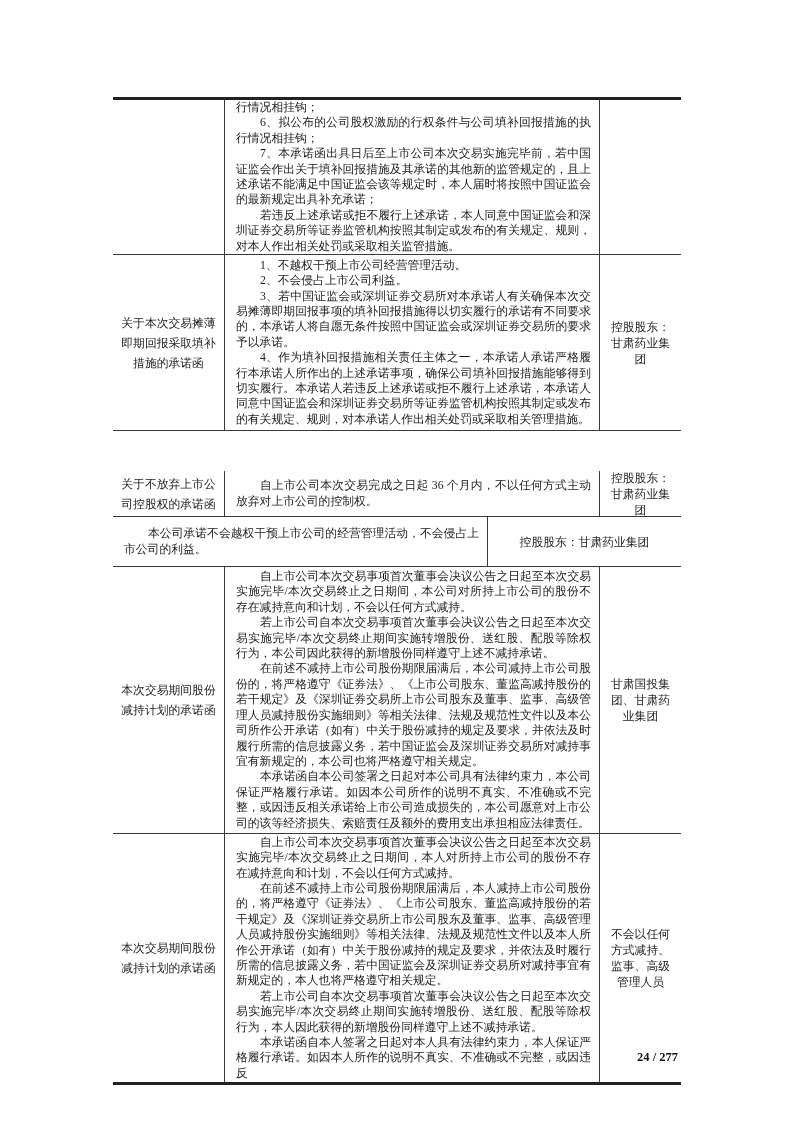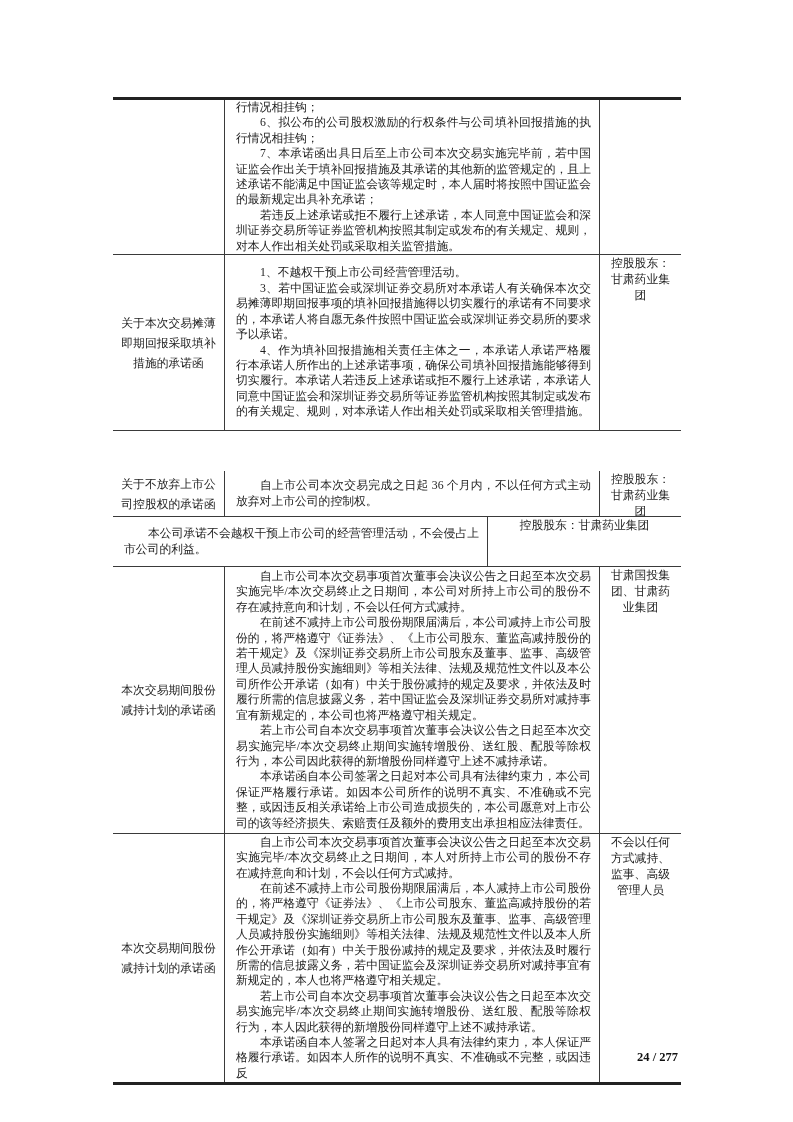--- a/index.html
+++ b/index.html
@@ -39,21 +39,21 @@
   }
   .content-cell {
     width: 375px;
     border-right: 1px solid #3a3a3a;
     display: flex; flex-direction: column; justify-content: center;
     padding: 1px 8px 1px 11px;
     font-size: 11.8px; line-height: 15.4px;
   }
   .party-cell {
     flex: 1;
-    display: flex; justify-content: center;
+    display: flex; align-items: center; justify-content: center;
     text-align: center;
     font-size: 11.8px; line-height: 16px;
     padding: 0 8px;
   }
   .para { margin: 0; text-align: justify; }
   .para.indent { text-indent: 24px; }
   .page-number {
     position: absolute;
     top: 1050px; left: 110px; width: 568px;
     text-align: right;
@@ -79,20 +79,21 @@
       <div class="cell party-cell">
         <span></span>
       </div>
     </div>
     <div class="row row-1">
       <div class="cell title-cell">
         <span>关于本次交易摊薄即期回报采取填补措施的承诺函</span>
       </div>
       <div class="cell content-cell">
         <p class="para indent">1、不越权干预上市公司经营管理活动。</p>
+        <p class="para indent">2、不会侵占上市公司利益。</p>
         <p class="para indent">3、若中国证监会或深圳证券交易所对本承诺人有关确保本次交易摊薄即期回报事项的填补回报措施得以切实履行的承诺有不同要求的，本承诺人将自愿无条件按照中国证监会或深圳证券交易所的要求予以承诺。</p>
         <p class="para indent">4、作为填补回报措施相关责任主体之一，本承诺人承诺严格履行本承诺人所作出的上述承诺事项，确保公司填补回报措施能够得到切实履行。本承诺人若违反上述承诺或拒不履行上述承诺，本承诺人同意中国证监会和深圳证券交易所等证券监管机构按照其制定或发布的有关规定、规则，对本承诺人作出相关处罚或采取相关管理措施。</p>
       </div>
       <div class="cell party-cell">
         <span>控股股东：甘肃药业集团</span>
       </div>
     </div>
     <div class="row row-2">
       <div class="cell title-cell">
         <span>关于不放弃上市公司控股权的承诺函</span>
@@ -111,22 +112,22 @@
       <div class="cell party-cell">
         <span>控股股东：甘肃药业集团</span>
       </div>
     </div>
     <div class="row row-4">
       <div class="cell title-cell">
         <span>本次交易期间股份减持计划的承诺函</span>
       </div>
       <div class="cell content-cell">
         <p class="para indent">自上市公司本次交易事项首次董事会决议公告之日起至本次交易实施完毕/本次交易终止之日期间，本公司对所持上市公司的股份不存在减持意向和计划，不会以任何方式减持。</p>
+        <p class="para indent">若上市公司自本次交易事项首次董事会决议公告之日起至本次交易实施完毕/本次交易终止期间实施转增股份、送红股、配股等除权行为，本公司因此获得的新增股份同样遵守上述不减持承诺。</p>
         <p class="para indent">在前述不减持上市公司股份期限届满后，本公司减持上市公司股份的，将严格遵守《证券法》、《上市公司股东、董监高减持股份的若干规定》及《深圳证券交易所上市公司股东及董事、监事、高级管理人员减持股份实施细则》等相关法律、法规及规范性文件以及本公司所作公开承诺（如有）中关于股份减持的规定及要求，并依法及时履行所需的信息披露义务，若中国证监会及深圳证券交易所对减持事宜有新规定的，本公司也将严格遵守相关规定。</p>
-        <p class="para indent">若上市公司自本次交易事项首次董事会决议公告之日起至本次交易实施完毕/本次交易终止期间实施转增股份、送红股、配股等除权行为，本公司因此获得的新增股份同样遵守上述不减持承诺。</p>
         <p class="para indent">本承诺函自本公司签署之日起对本公司具有法律约束力，本公司保证严格履行承诺。如因本公司所作的说明不真实、不准确或不完整，或因违反相关承诺给上市公司造成损失的，本公司愿意对上市公司的该等经济损失、索赔责任及额外的费用支出承担相应法律责任。</p>
       </div>
       <div class="cell party-cell">
         <span>甘肃国投集团、甘肃药业集团</span>
       </div>
     </div>
     <div class="row row-5">
       <div class="cell title-cell">
         <span>本次交易期间股份减持计划的承诺函</span>
       </div>

